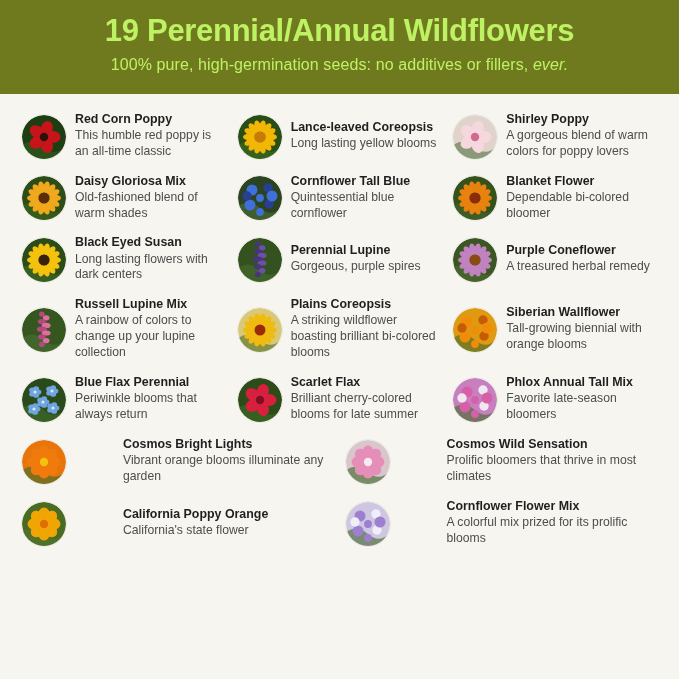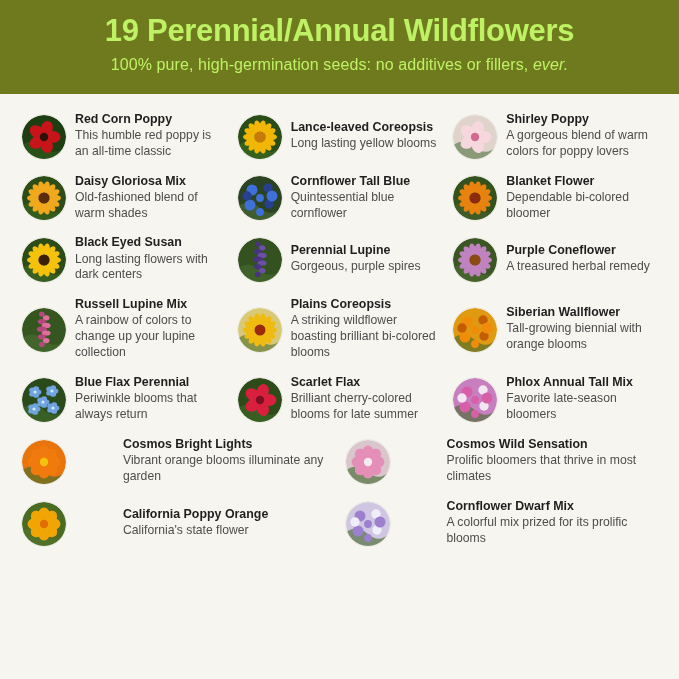--- a/index.html
+++ b/index.html
@@ -559,21 +559,21 @@
               <circle cx="30" cy="12" r="4.7" fill="#f0eef8"></circle>
               <circle cx="22" cy="22" r="3.9" fill="#9d7fd0"></circle>
               <circle cx="12" cy="29" r="5.5" fill="#9d7fd0"></circle>
               <circle cx="31" cy="28" r="4.7" fill="#f0eef8"></circle>
               <circle cx="22" cy="36" r="3.9" fill="#9d7fd0"></circle>
               <circle cx="34" cy="20" r="5.5" fill="#9d7fd0"></circle>
               <circle cx="9" cy="20" r="4.7" fill="#f0eef8"></circle>
   </svg>
           </div>
           <div class="txt">
-            <div class="name">Cornflower Dwarf Mix</div>
+            <div class="name">Cornflower Flower Mix</div>
             <div class="desc">A colorful mix prized for its prolific blooms</div>
           </div>
         </div>
       </div>
     </div>
 
   <div class="bottom-torn"></div>
 </div>
 
 </body></html>

